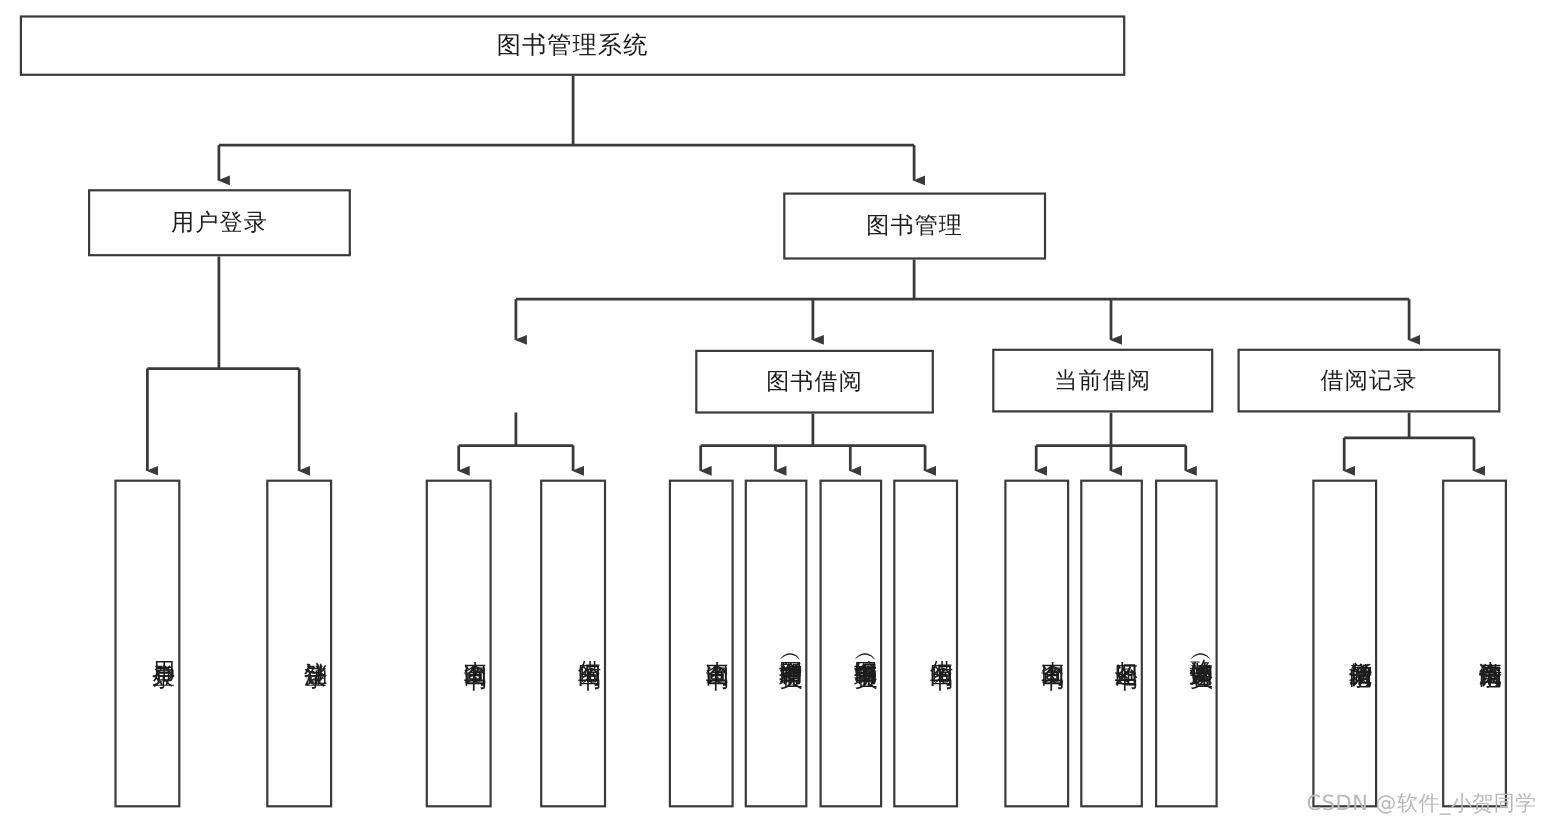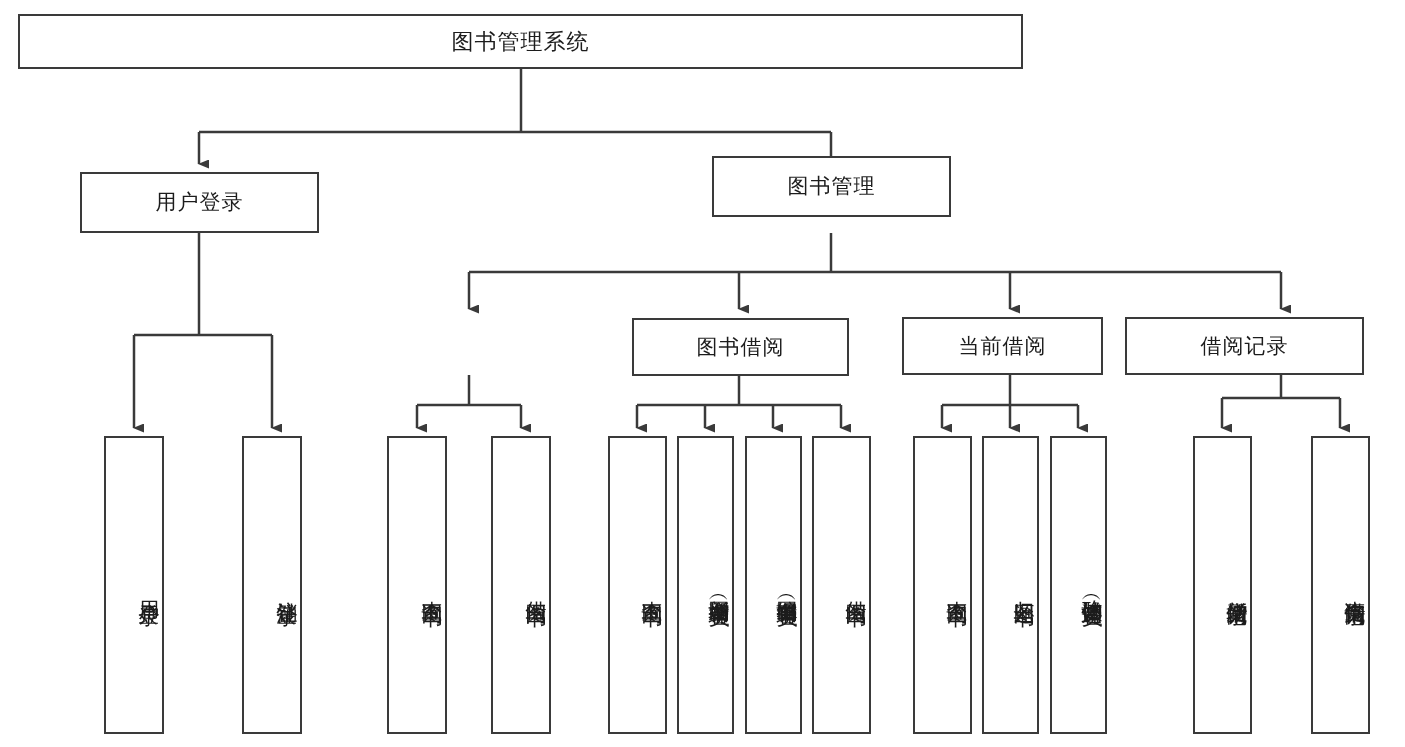--- a/index.html
+++ b/index.html
@@ -124,21 +124,21 @@
     </g>
   </svg>
 
   <div class="node horiz root" style="left:18px; top:14px; width:1005px; height:55px;">
     <span>图书管理系统</span>
   </div>
 
   <div class="node horiz" style="left:80px; top:172px; width:239px; height:61px;">
     <span>用户登录</span>
   </div>
-  <div class="node horiz" style="left:712px; top:156px; width:239px; height:61px;text-align:right;">
+  <div class="node horiz" style="left:712px; top:175px; width:239px; height:61px;text-align:right;">
     <span>图书管理</span>
   </div>
 
   <div class="node horiz" style="left:632px; top:318px; width:217px; height:58px;font-family:Liberation Serif, serif;">
     <span>图书借阅</span>
   </div>
   <div class="node horiz" style="left:902px; top:317px; width:201px; height:58px;">
     <span>当前借阅</span>
   </div>
   <div class="node horiz" style="left:1125px; top:317px; width:239px; height:58px;">
@@ -182,14 +182,15 @@
     <span>确认归还（管理员）</span>
   </div>
 
   <div class="node vert tall" style="left:1193px; top:436px; width:59px; height:298px;">
     <span>新增借阅记录</span>
   </div>
   <div class="node vert tall" style="left:1311px; top:436px; width:59px; height:298px;">
     <span>查询借阅记录</span>
   </div>
 
+  <div class="watermark">CSDN @软件_小贺同学</div>
 
 </div>
 
 </body></html>

